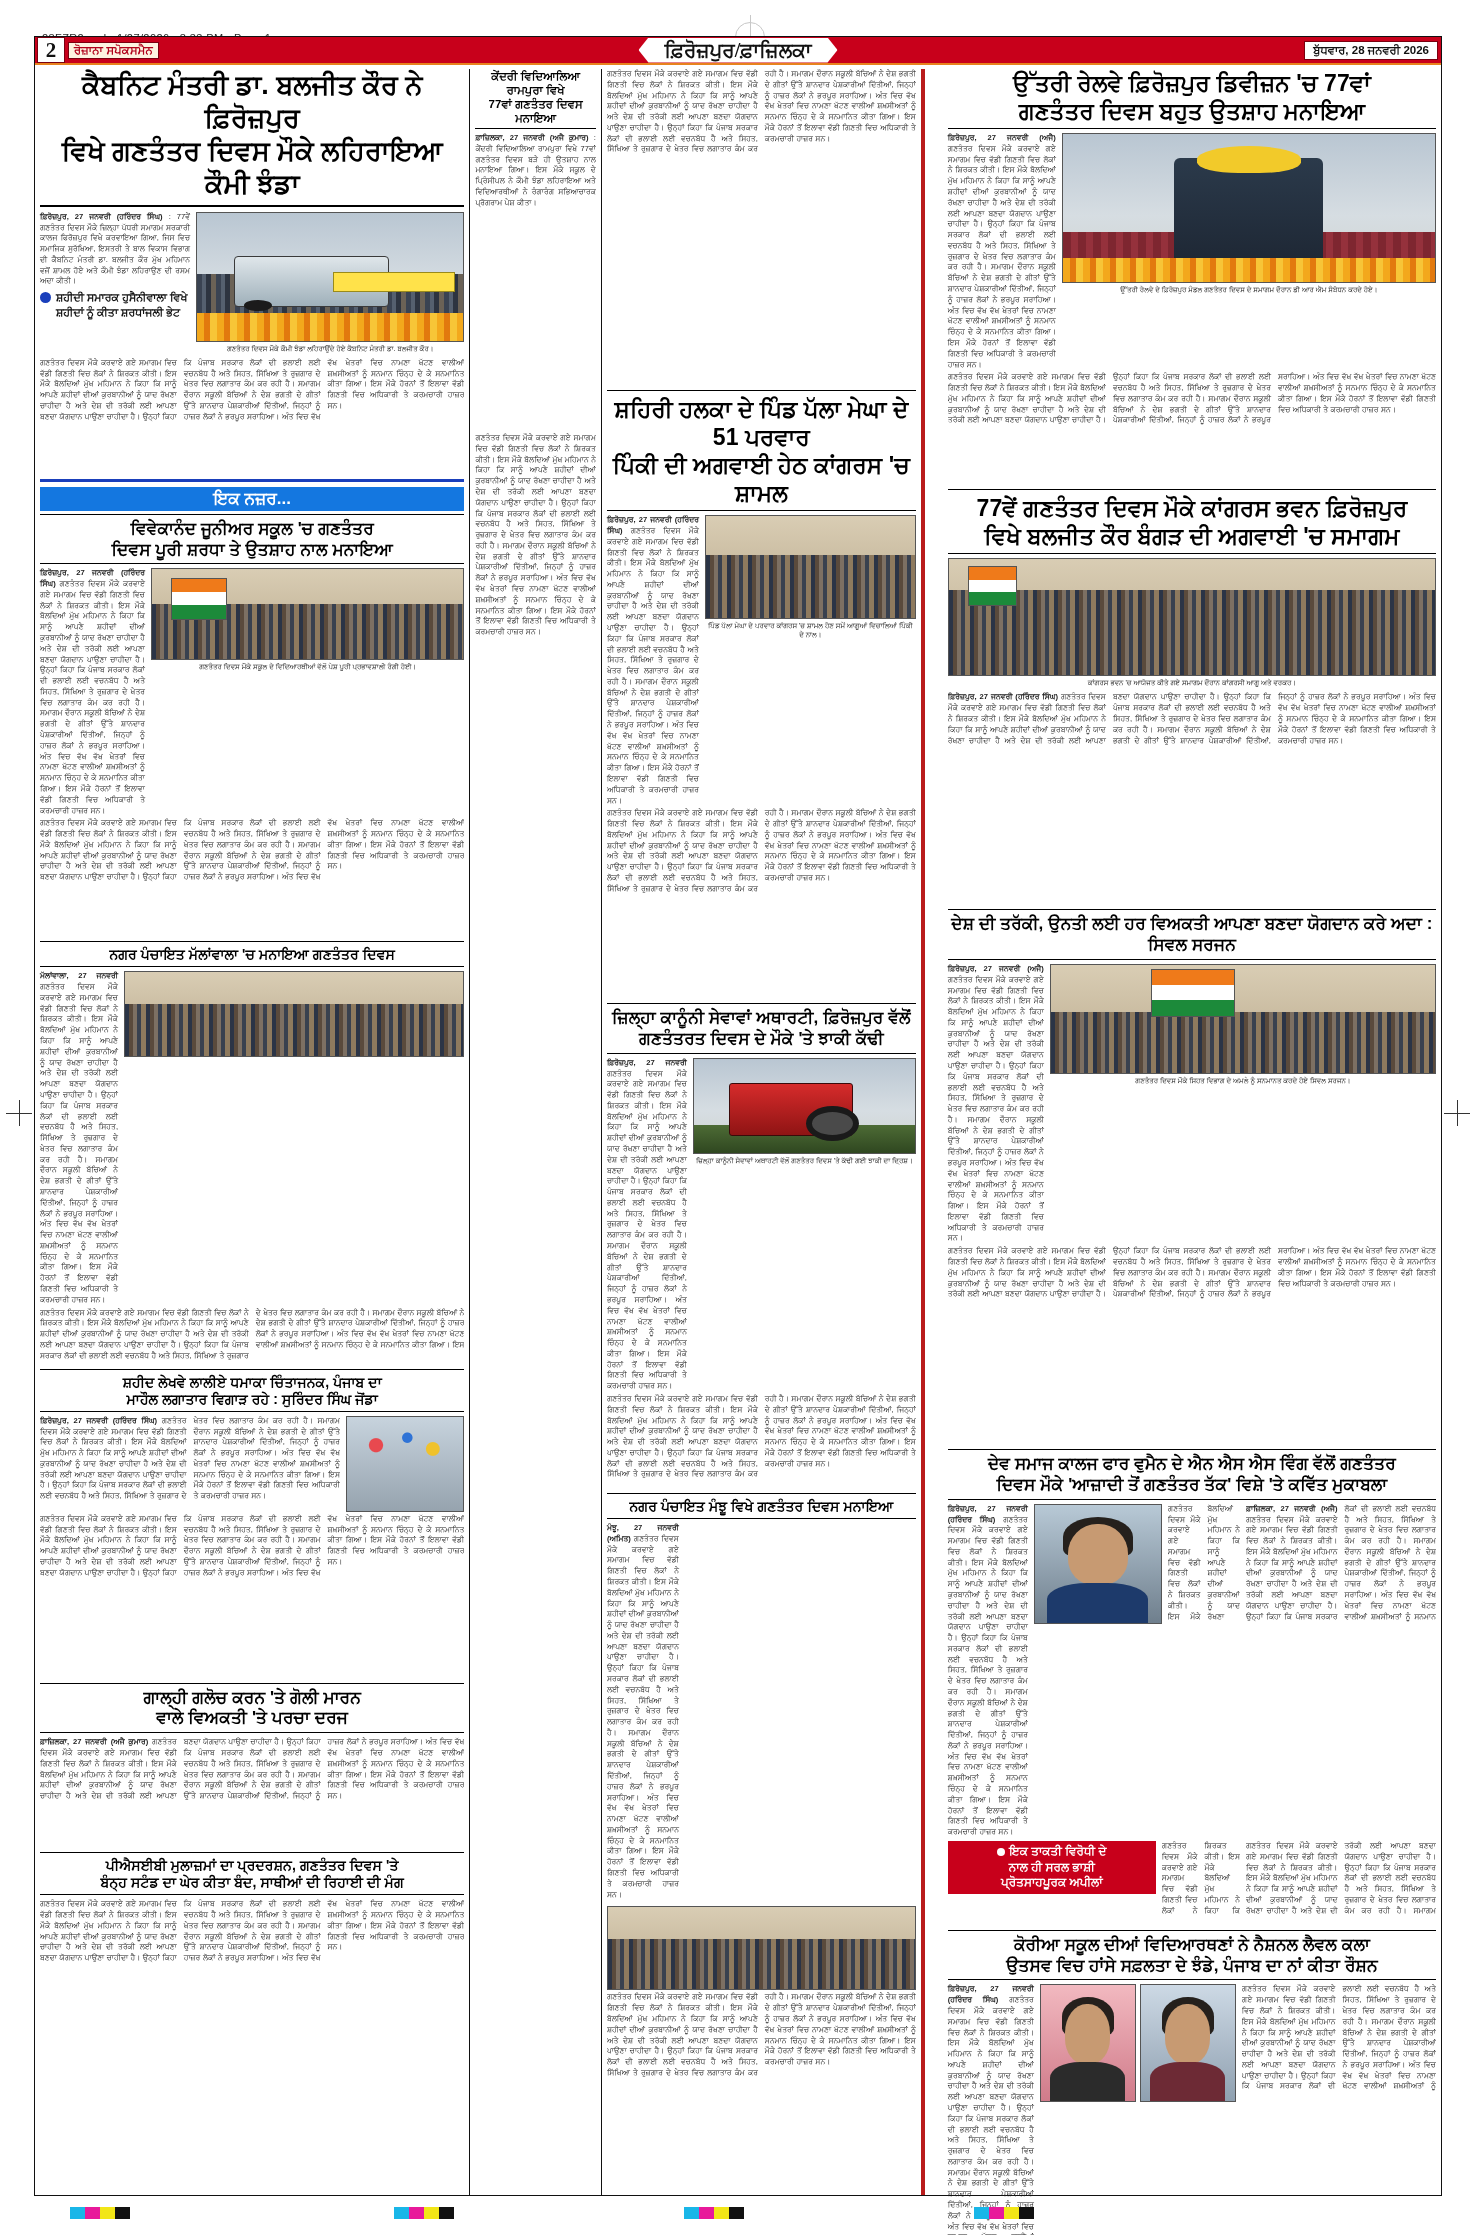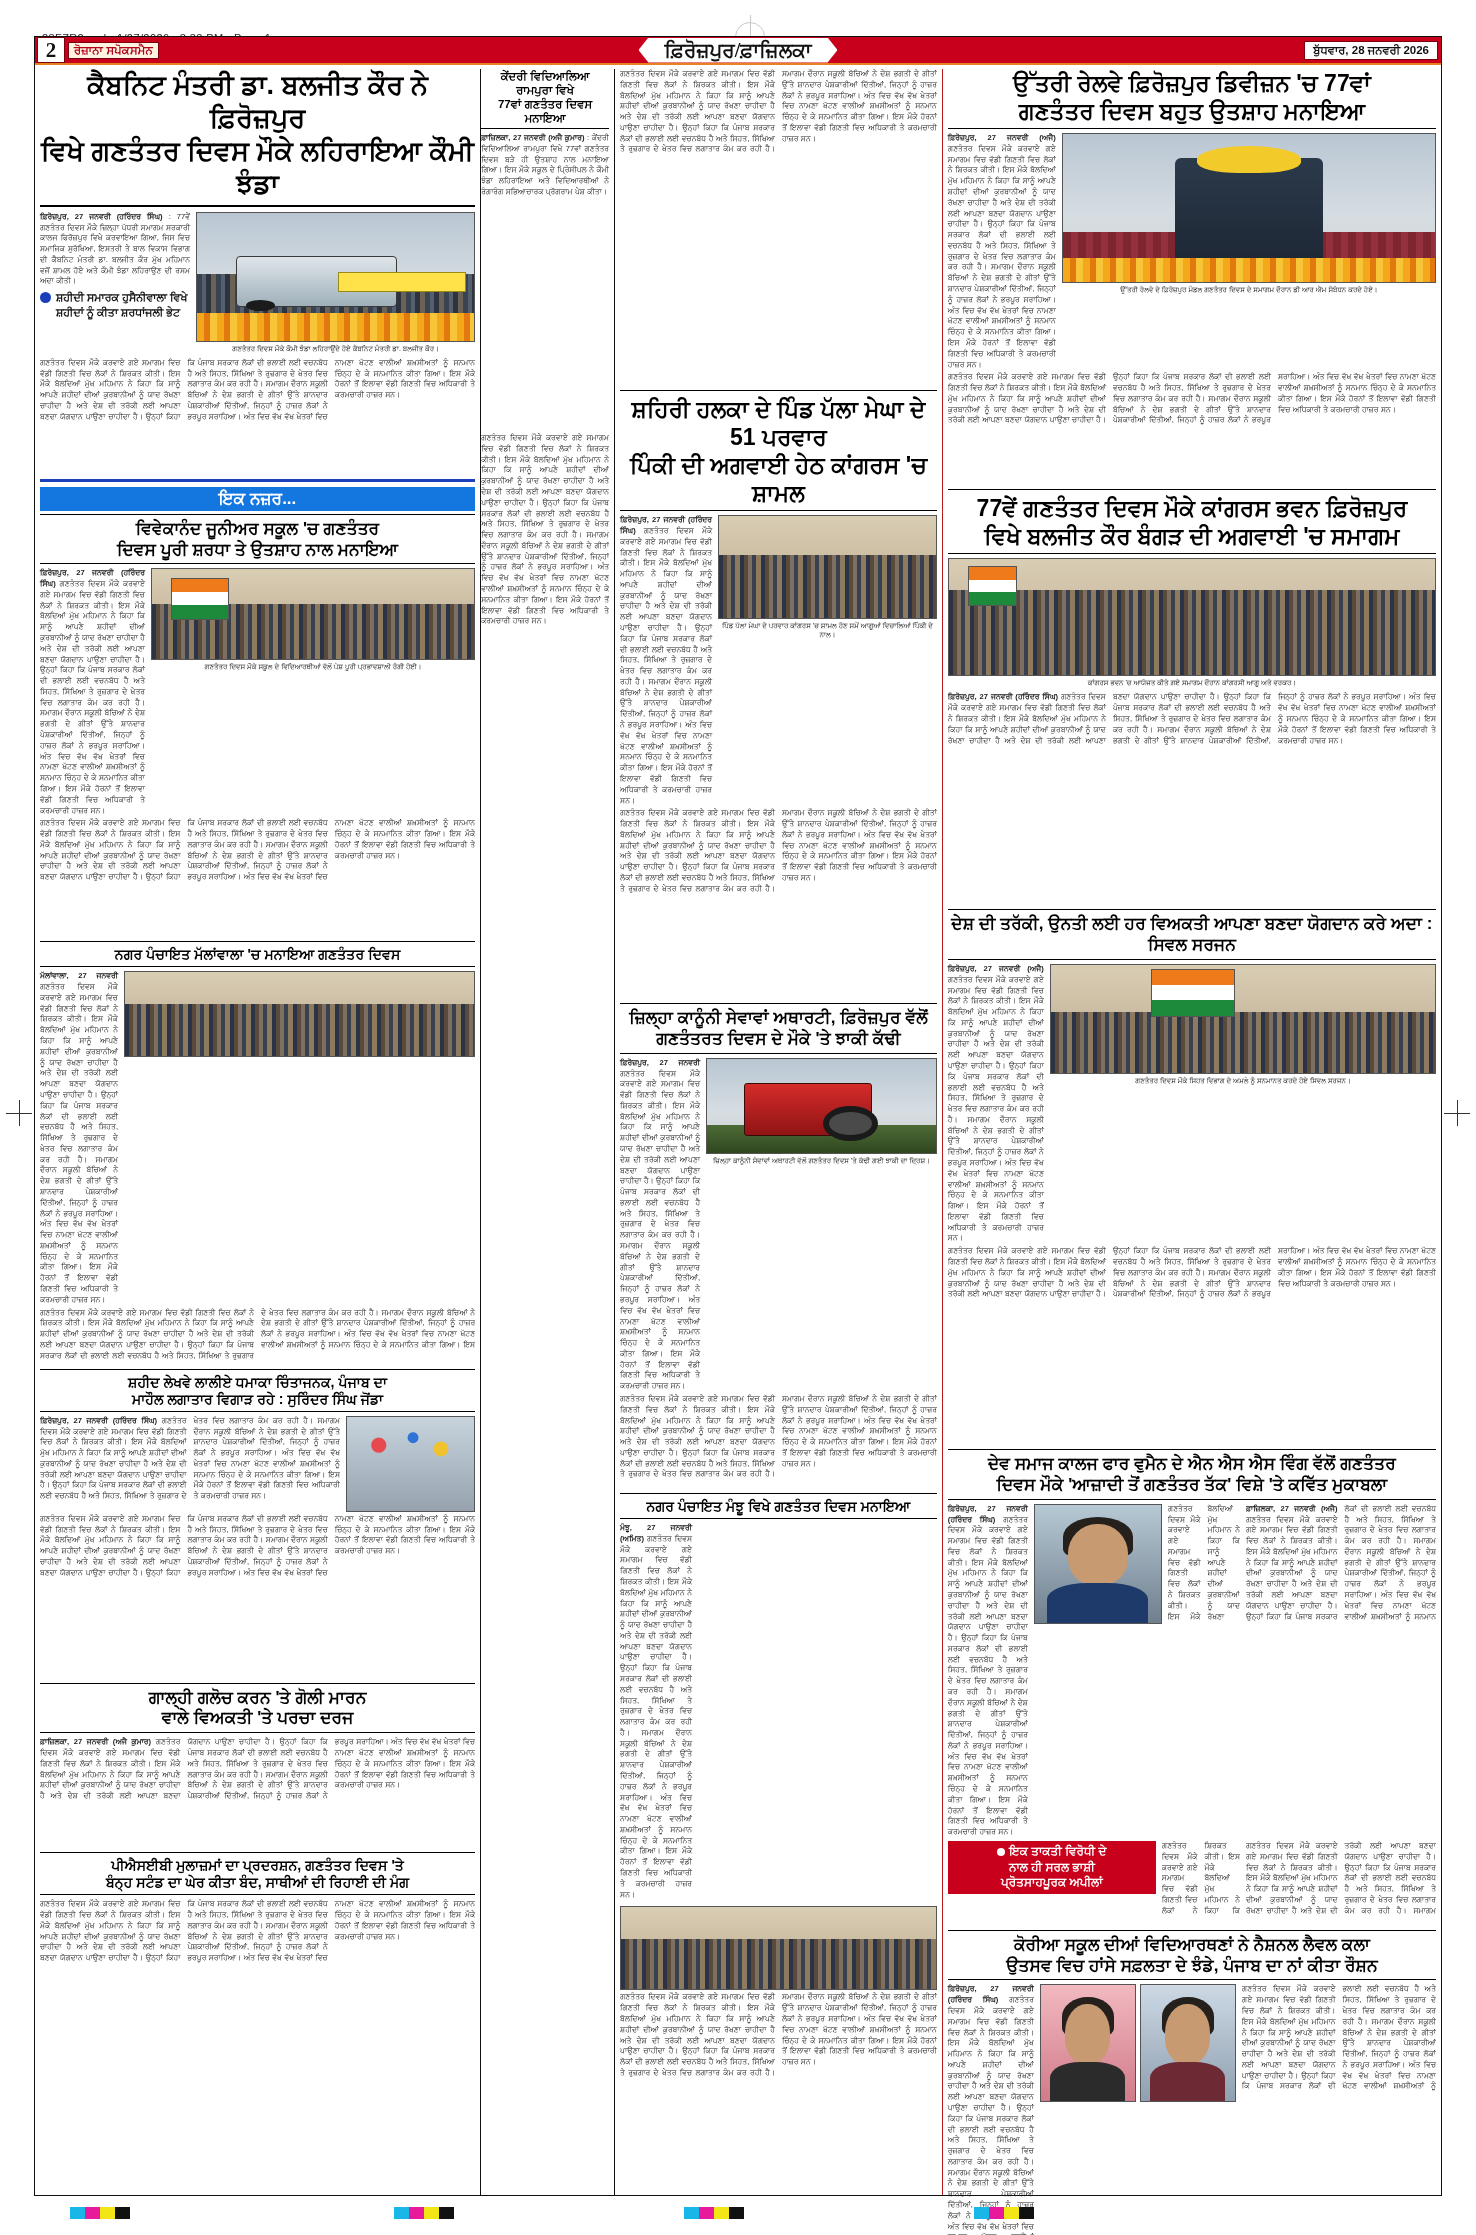--- a/index.html
+++ b/index.html
@@ -72,23 +72,23 @@
     white-space:nowrap;
   }
 
   
   .body-grid {
     display:flex; height:calc(100% - 28px);
     padding:4px 5px 0 5px;
   }
   .col { position:relative; }
   .col.c1 { width:500px; }
-  .col.c2 { width:148px; border-left:1px solid #111; margin-left:5px; }
+  .col.c2 { width:148px; border-left:1px solid #111; margin-left:5px; padding-left:5px;}
   .col.c3 { width:370px; border-left:1px solid #111; margin-left:5px; padding-left:5px;}
-  .col.c4 { flex:1;      border-left:1px solid #b91c1c; margin-left:5px; padding-left:5px;}
+  .col.c4 { flex:1;      border-left:4px solid #b91c1c; margin-left:5px; padding-left:23px;}
 
   
   .hl {
     font-weight:bold; color:#000; text-align:center;
     line-height:1.22; letter-spacing:.1px;
   }
   .hl-xl { font-size:27px; }
   .hl-lg { font-size:23px; }
   .hl-md { font-size:17px; }
   .hl-sm { font-size:14px; }

